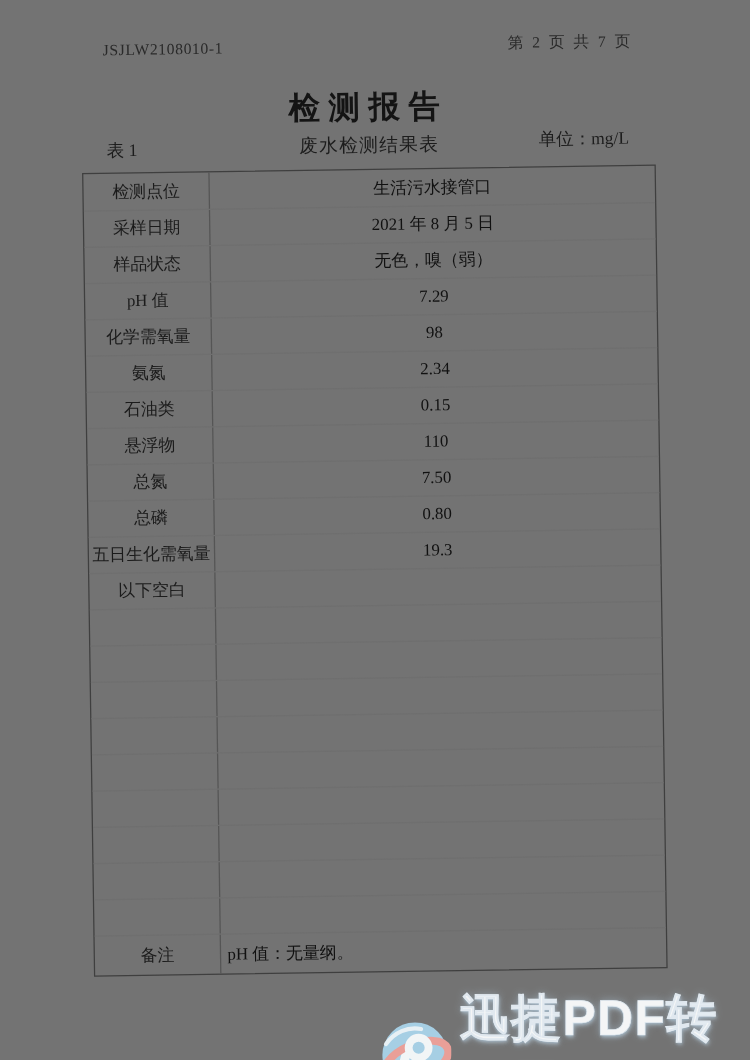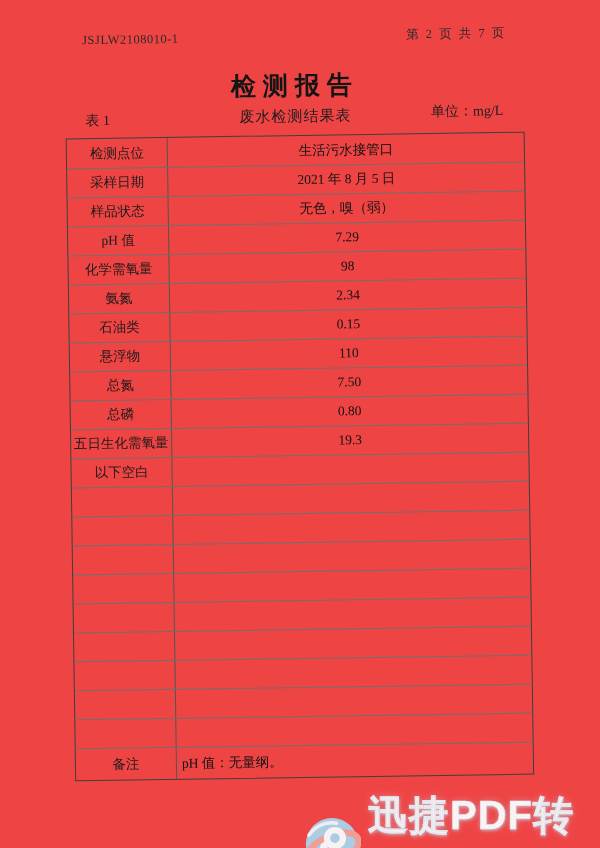--- a/index.html
+++ b/index.html
@@ -4,21 +4,21 @@
 <style>
   html,body{margin:0;padding:0;}
   body{
     width:600px;height:848px;
     background:#ffffff;
     position:relative;
     overflow:hidden;
     font-family:"Liberation Serif","DejaVu Serif",serif;
     color:#1d1d1d;
   }
-  .sheet{position:absolute;inset:0;background:#ef4444;}
+  .sheet{position:absolute;inset:0;background:#737373;}
 
   
   .doc-tilt{
     position:absolute;inset:0;
     transform:rotate(-0.85deg);
     transform-origin:300px 430px;
   }
 
   .doc-number{
     position:absolute;left:88px;top:30px;

